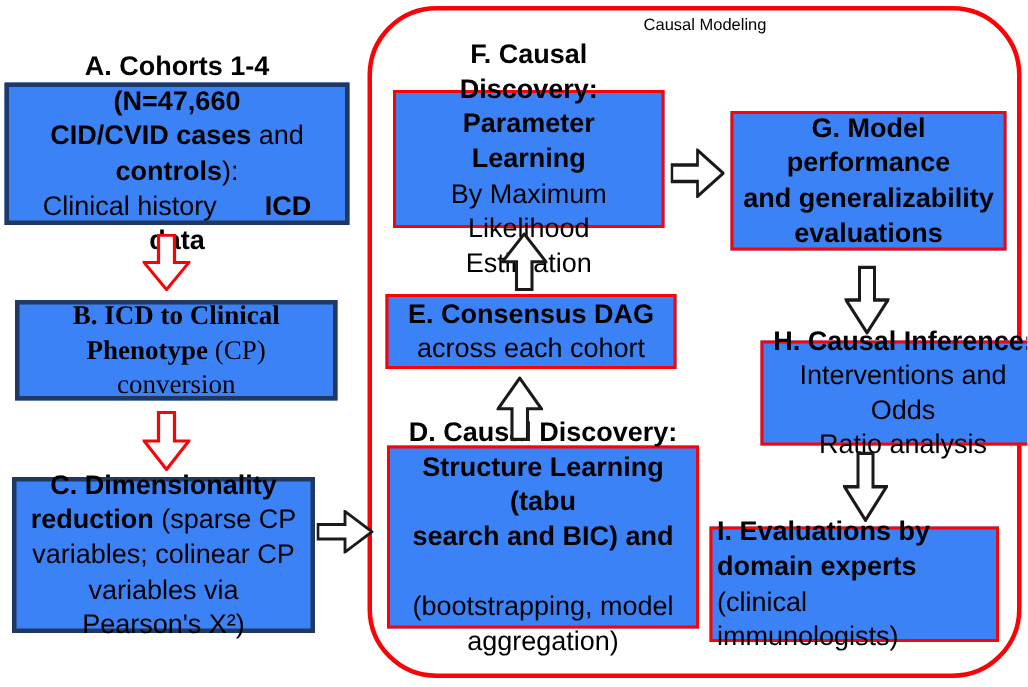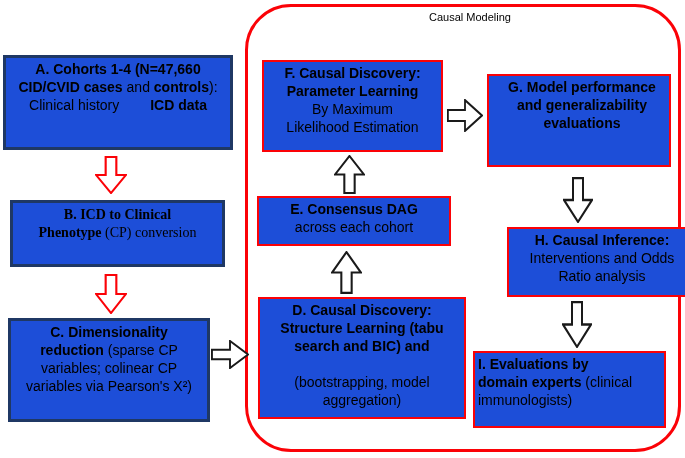--- a/index.html
+++ b/index.html
@@ -12,26 +12,26 @@
   .canvas{
     position:relative;
     width:685px;height:458px;
     background:#ffffff;
     font-family:"Liberation Sans", sans-serif;
     color:var(--text);
     overflow:hidden;
   }
   .box{
     position:absolute;
-    background:#1d4ed8;
+    background:#3b82f6;
     box-sizing:border-box;
-    display:flex;align-items:flex-start;justify-content:center;
+    display:flex;align-items:center;justify-content:center;
     text-align:center;
     white-space:pre-line;
-    font-size:14px;line-height:1.28;
+    font-size:18px;line-height:1.28;
     padding:3px 6px;
   }
   .navy{border:3px solid var(--navy);}
   .redbox{border:2.5px solid var(--red);}
   .container-frame{
     position:absolute;
     left:245px;top:4px;width:436px;height:448px;
     box-sizing:border-box;
     border:3px solid var(--red);
     border-radius:46px;
@@ -72,21 +72,21 @@
 variables via Pearson's X²)</span></span>
   </div>
 
   <div class="box redbox" style="left:262px;top:60px;width:181px;height:92px;">
     <span><span style="font-weight: bold;">F. Causal Discovery:
 Parameter Learning</span><span style="font-weight: normal;">
 By Maximum
 Likelihood Estimation</span></span>
   </div>
 
-  <div class="box redbox" style="left:487px;top:74px;width:184px;height:93px;padding-left:12px;">
+  <div class="box redbox" style="left:487px;top:74px;width:184px;height:93px;">
     <span><span style="font-weight: bold;">G. Model performance
 and generalizability
 evaluations</span></span>
   </div>
 
   <div class="box redbox" style="left:257px;top:196px;width:194px;height:50px;">
     <span><span style="font-weight: bold;">E. Consensus DAG</span><span style="font-weight: normal;">
 across each cohort</span></span>
   </div>
 

